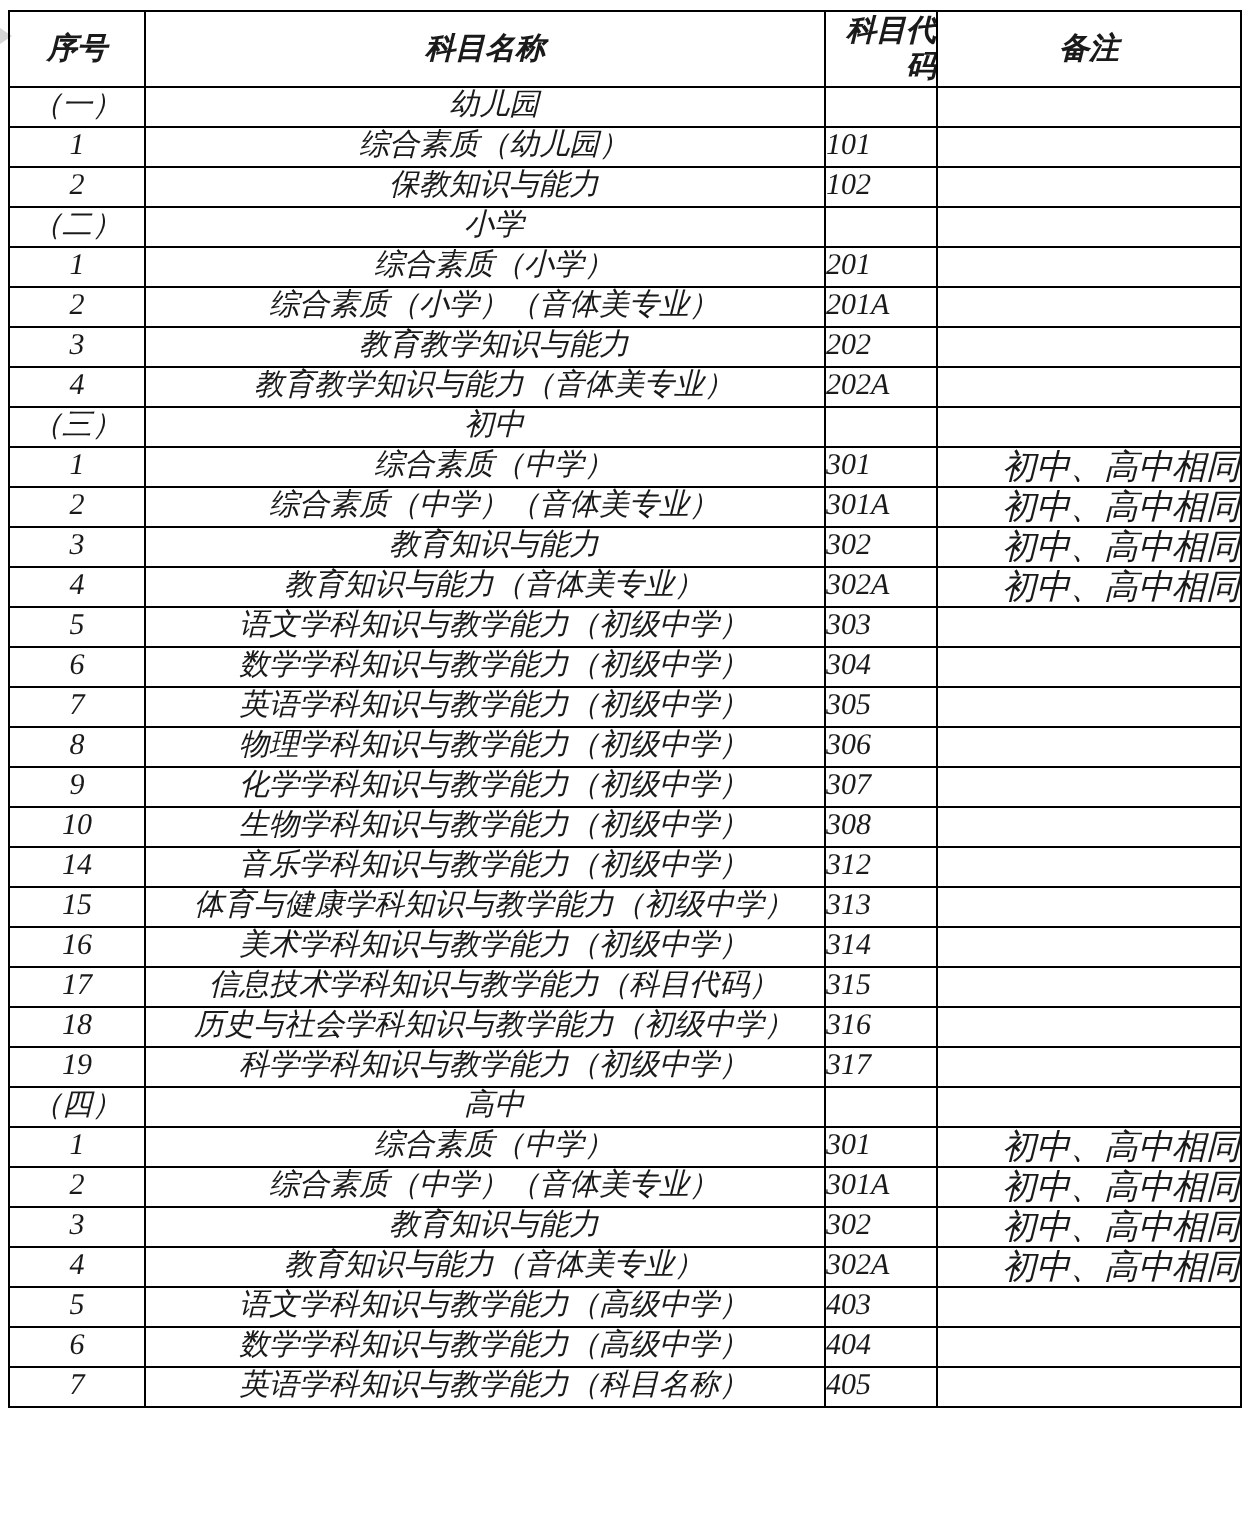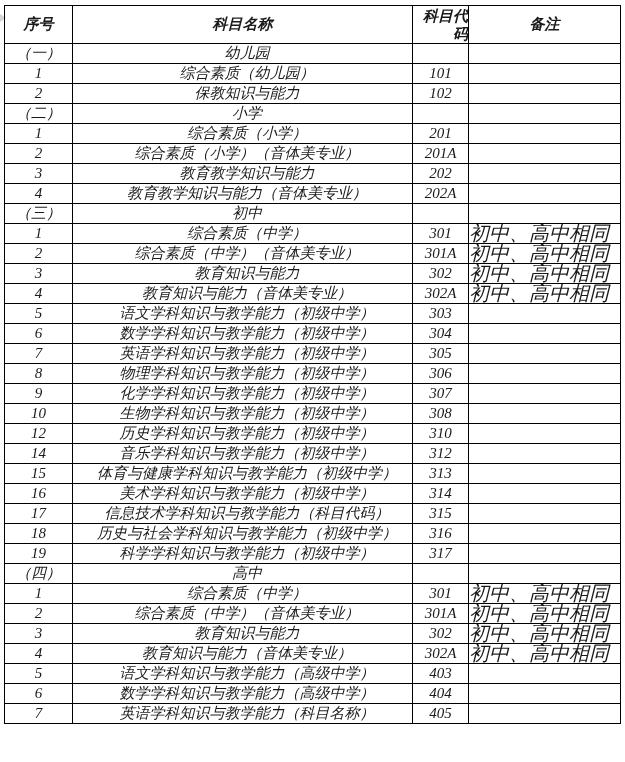--- a/index.html
+++ b/index.html
@@ -53,22 +53,22 @@
     padding-left: 8px;
     line-height: 18px;
   }
   .subject-table tbody td {
     height: 20px;
     line-height: 19px;
     vertical-align: middle;
   }
   .subject-table td.col-no   { text-align: center; }
   .subject-table td.col-name { text-align: center; padding-left: 9px; }
-  .subject-table td.col-code { text-align: center; }
-  .subject-table td.col-note { text-align: left; font-size: 20px; margin-left: 22px; }
+  .subject-table td.col-code { }
+  .subject-table td.col-note { text-align: right; font-size: 17px; margin-left: 22px; }
 </style>
 </head>
 <body>
 
 <div class="page">
   <div class="cursor-artifact"></div>
 
   <table class="subject-table">
     <colgroup>
       <col class="c-no">
@@ -193,26 +193,20 @@
           <td class="col-code">307</td>
           <td class="col-note"></td>
         </tr>
         <tr>
           <td class="col-no">10</td>
           <td class="col-name">生物学科知识与教学能力（初级中学）</td>
           <td class="col-code">308</td>
           <td class="col-note"></td>
         </tr>
         <tr>
-          <td class="col-no">12</td>
-          <td class="col-name">历史学科知识与教学能力（初级中学）</td>
-          <td class="col-code">310</td>
-          <td class="col-note"></td>
-        </tr>
-        <tr>
           <td class="col-no">14</td>
           <td class="col-name">音乐学科知识与教学能力（初级中学）</td>
           <td class="col-code">312</td>
           <td class="col-note"></td>
         </tr>
         <tr>
           <td class="col-no">15</td>
           <td class="col-name">体育与健康学科知识与教学能力（初级中学）</td>
           <td class="col-code">313</td>
           <td class="col-note"></td>

